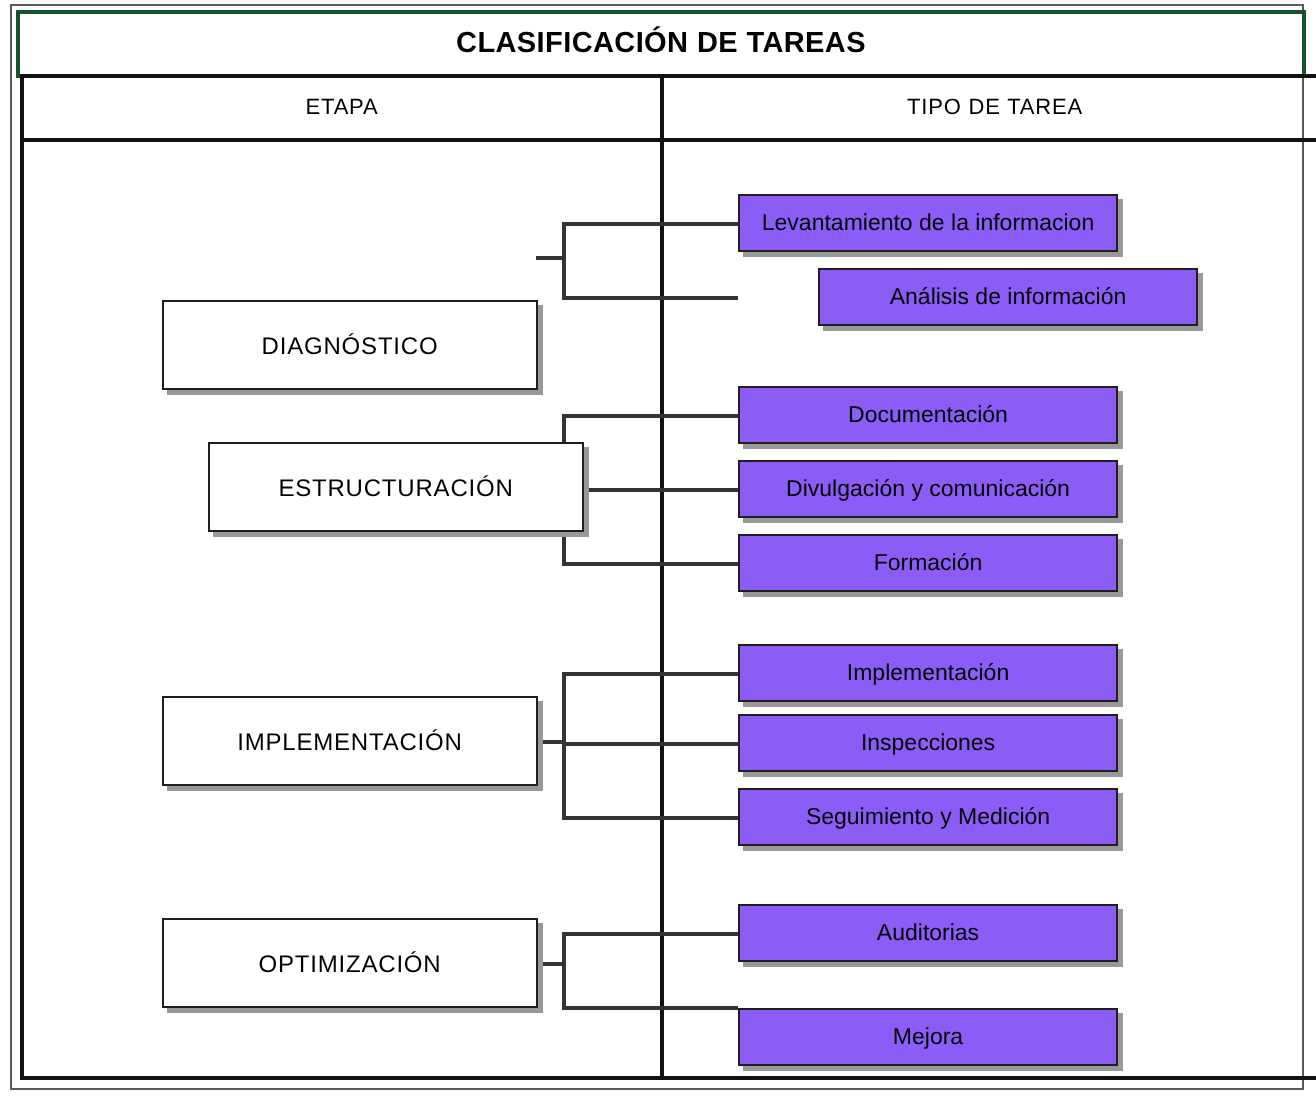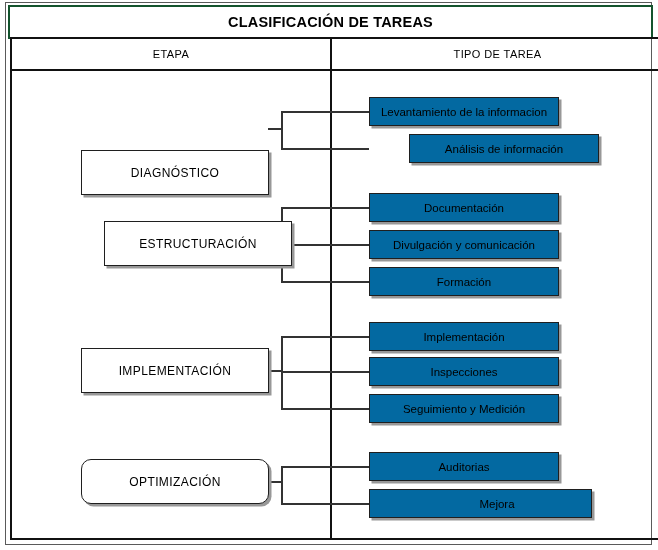--- a/index.html
+++ b/index.html
@@ -63,21 +63,21 @@
     display: flex; align-items: center; justify-content: center;
     font-size: 12px;
     letter-spacing: 0.4px;
     z-index: 3;
   }
   .task-box {
     position: absolute;
     left: 369px;
     width: 188px; height: 27px;
     border: 1.5px solid #1f1f1f;
-    background: #0369a1;
+    background: #8b5cf6;
     box-shadow: 2.5px 2.5px 0 #989898;
     display: flex; align-items: center; justify-content: center;
     font-size: 11.5px;
     z-index: 3;
   }
   .h-line, .v-line {
     position: absolute;
     background: #333333;
     z-index: 2;
   }
@@ -125,21 +125,21 @@
   <div class="stage-box" style="top:348px;">IMPLEMENTACIÓN</div>
   <div class="h-line stub" style="top:370px;"></div>
   <div class="v-line bracket" style="top:336px; height:74px;"></div>
   <div class="h-line branch" style="top:336px;"></div>
   <div class="h-line branch" style="top:371px;"></div>
   <div class="h-line branch" style="top:408px;"></div>
   <div class="task-box" style="top:322px;">Implementación</div>
   <div class="task-box" style="top:394px;">Seguimiento y Medición</div>
   <div class="task-box" style="top:357px;">Inspecciones</div>
 
-  <div class="stage-box" style="top:459px;border-radius:10px;">OPTIMIZACIÓN</div>
+  <div class="stage-box" style="top:459px;">OPTIMIZACIÓN</div>
   <div class="h-line stub" style="top:481px;"></div>
   <div class="v-line bracket" style="top:466px; height:39px;"></div>
   <div class="h-line branch" style="top:466px;"></div>
   <div class="h-line branch" style="top:503px;"></div>
   <div class="task-box" style="top:452px;">Auditorias</div>
-  <div class="task-box" style="top:489px;padding-left:33px;">Mejora</div>
+  <div class="task-box" style="top:504px;">Mejora</div>
 
 </div>
 
 </body></html>

